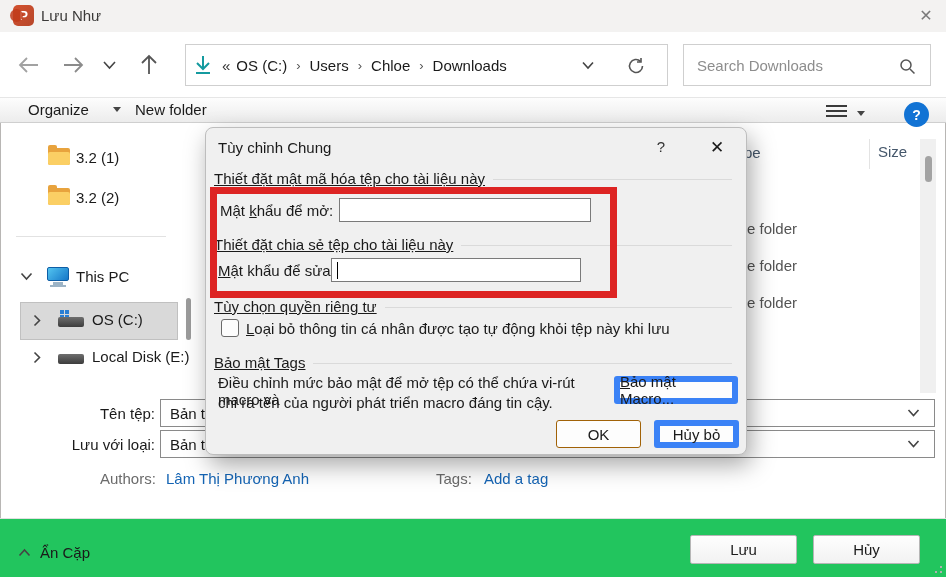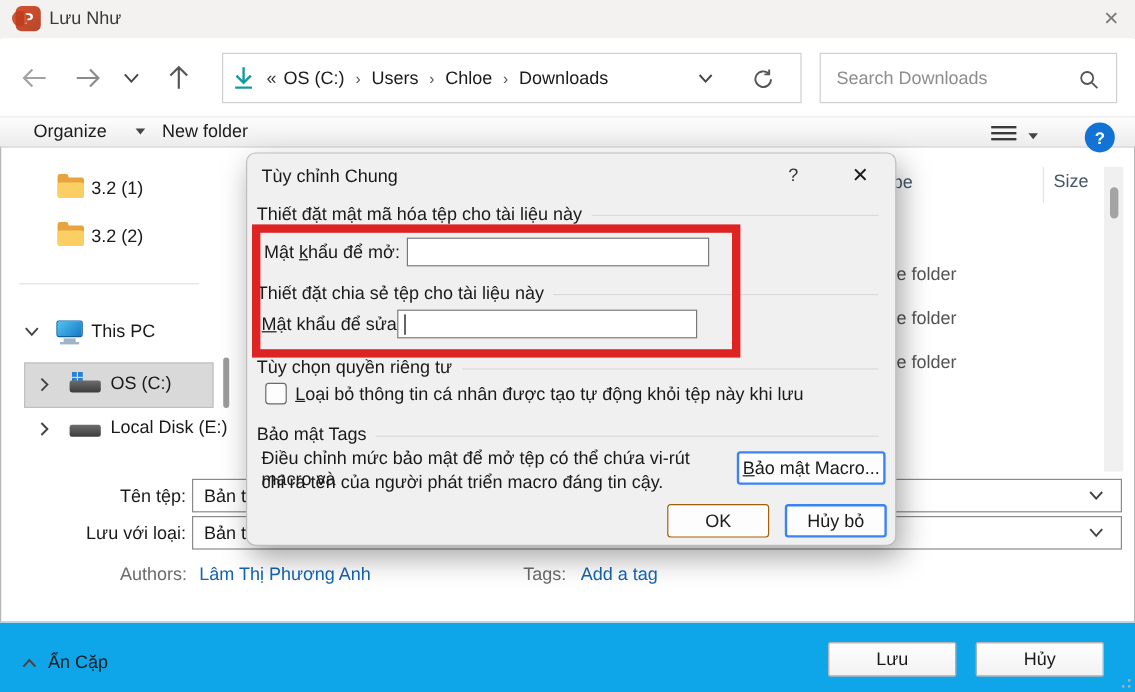--- a/index.html
+++ b/index.html
@@ -80,46 +80,46 @@
 
   
   .fld-label { color:#1a1a1a; text-align:right; }
   .combo { border:1px solid #8a8a8a; background:#fff; display:flex; align-items:center; }
   .combo .val { padding-left:9px; color:#1a1a1a; }
   .combo-chev { position:absolute; right:14px; top:8px; }
   .meta-label { color:#6b6b6b; }
   .meta-link { color:#1464b4; cursor:pointer; }
 
   
-  .footer { left:0; top:518px; width:946px; height:59px; background:#0ea5e9; border-top:1px solid #e0e0e0; }
+  .footer { left:0; top:518px; width:946px; height:59px; background:#22c55e; border-top:1px solid #e0e0e0; }
   .hide-folders { left:18px; top:25px; display:flex; align-items:center; gap:9px; cursor:pointer; }
   .btn { display:flex; align-items:center; justify-content:center; cursor:pointer;
          background:linear-gradient(#fefefe,#f2f2f2); border:1px solid #b6b6b6; border-radius:2px; }
   .tools-btn { left:578px; top:16px; width:96px; height:29px; background:#cce4f7;
                border:1px solid #3c82c4; border-radius:2px; display:flex; align-items:center;
                justify-content:center; gap:9px; cursor:pointer; }
   .save-btn { left:690px; top:16px; width:107px; height:29px; }
   .cancel-btn { left:813px; top:16px; width:107px; height:29px; }
   .grip { right:4px; bottom:4px; width:10px; height:10px; }
   .grip i { position:absolute; width:2px; height:2px; background:#b0b0b0; }
 
   
   .dialog { left:205px; top:127px; width:542px; height:328px; background:#f0f0f0;
             border:1px solid #bdbdbd; border-radius:8px; box-shadow:4px 10px 24px rgba(0,0,0,.35);
             z-index:5; }
   .dlg-title { left:12px; top:11px; }
   .dlg-help { left:444px; top:10px; width:22px; text-align:center; color:#333; cursor:pointer; }
   .dlg-close { left:498px; top:9px; width:26px; text-align:center; color:#1a1a1a; font-size:17px; cursor:pointer; }
-  .group { left:8px; right:14px; display:flex; align-items:center; gap:8px; }
+  .group { left:8px; right:14px; display:flex; align-items:center; gap:8px;text-decoration:underline; }
   .group .line { flex:1; height:1px; background:#dadada; margin-top:2px; }
   .dlg-input { background:#fff; border:1px solid #7a7a7a; }
   .text-caret { position:absolute; left:5px; top:3px; width:1px; height:17px; background:#000; }
   .cbx { left:15px; top:191px; width:18px; height:18px; border:1px solid #6b6b6b; border-radius:3px; background:#fdfdfd; cursor:pointer; }
   .dlg-btn { display:flex; align-items:center; justify-content:center; background:#fdfdfd;
-             border:2px solid #3b82f6; border-radius:3px; cursor:pointer; }
+             border:6px solid #3b82f6; border-radius:3px; cursor:pointer; }
   .dlg-ok { border:1px solid #a16207; }
 
   
   .annotation { left:210px; top:187px; width:407px; height:111px; border:7px solid #dd2423; z-index:9; }
 
   u { text-decoration:underline; }
   svg { display:block; }
 </style>
 </head>
 <body>

